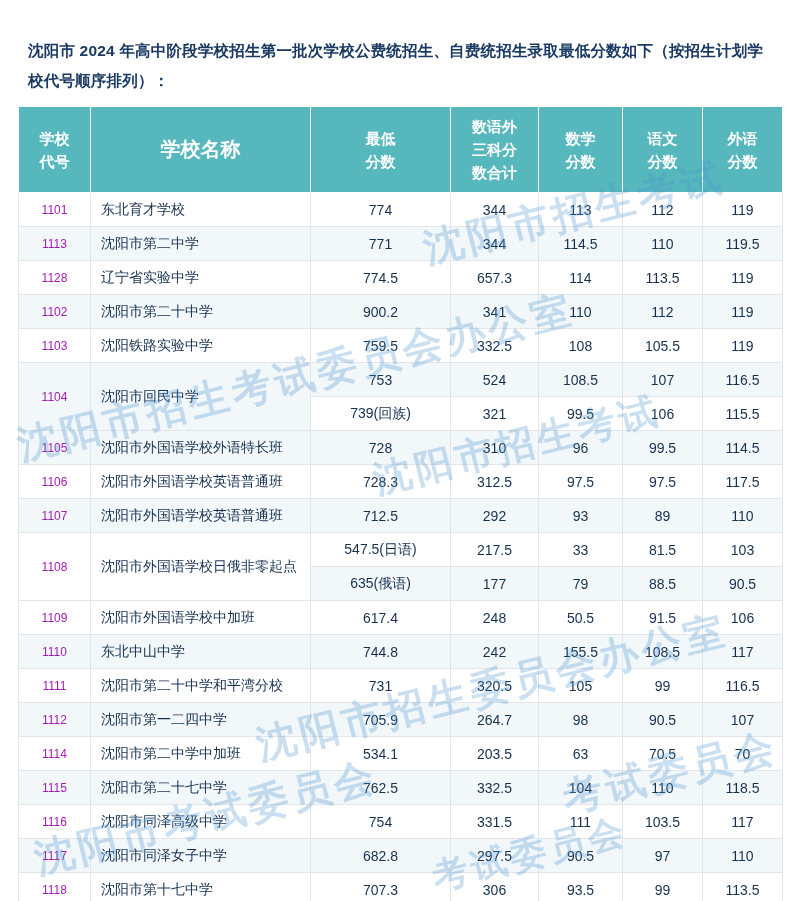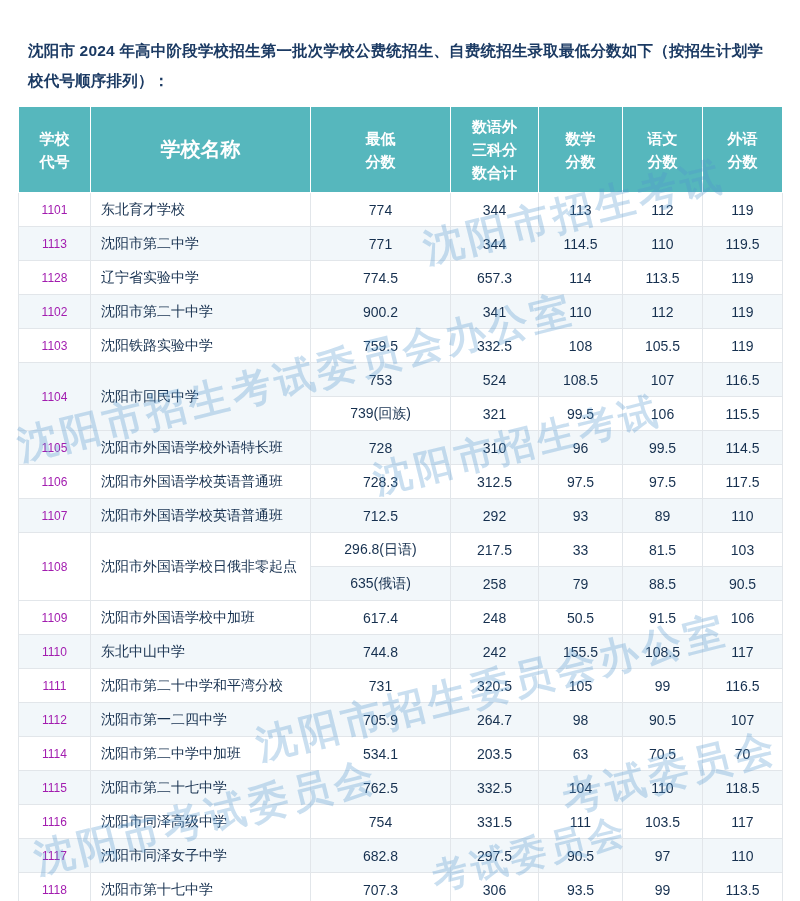--- a/index.html
+++ b/index.html
@@ -245,29 +245,29 @@
           <td class="name" rowspan="1">沈阳市外国语学校英语普通班</td>
           <td>712.5</td>
           <td>292</td>
           <td>93</td>
           <td>89</td>
           <td>110</td>
         </tr>
         <tr>
           <td class="code" rowspan="2">1108</td>
           <td class="name" rowspan="2">沈阳市外国语学校日俄非零起点</td>
-          <td>296.8(日语)</td>
+          <td>547.5(日语)</td>
           <td>217.5</td>
           <td>33</td>
           <td>81.5</td>
           <td>103</td>
         </tr>
         <tr class="alt">
           <td>635(俄语)</td>
-          <td>258</td>
+          <td>177</td>
           <td>79</td>
           <td>88.5</td>
           <td>90.5</td>
         </tr>
         <tr>
           <td class="code" rowspan="1">1109</td>
           <td class="name" rowspan="1">沈阳市外国语学校中加班</td>
           <td>617.4</td>
           <td>248</td>
           <td>50.5</td>

